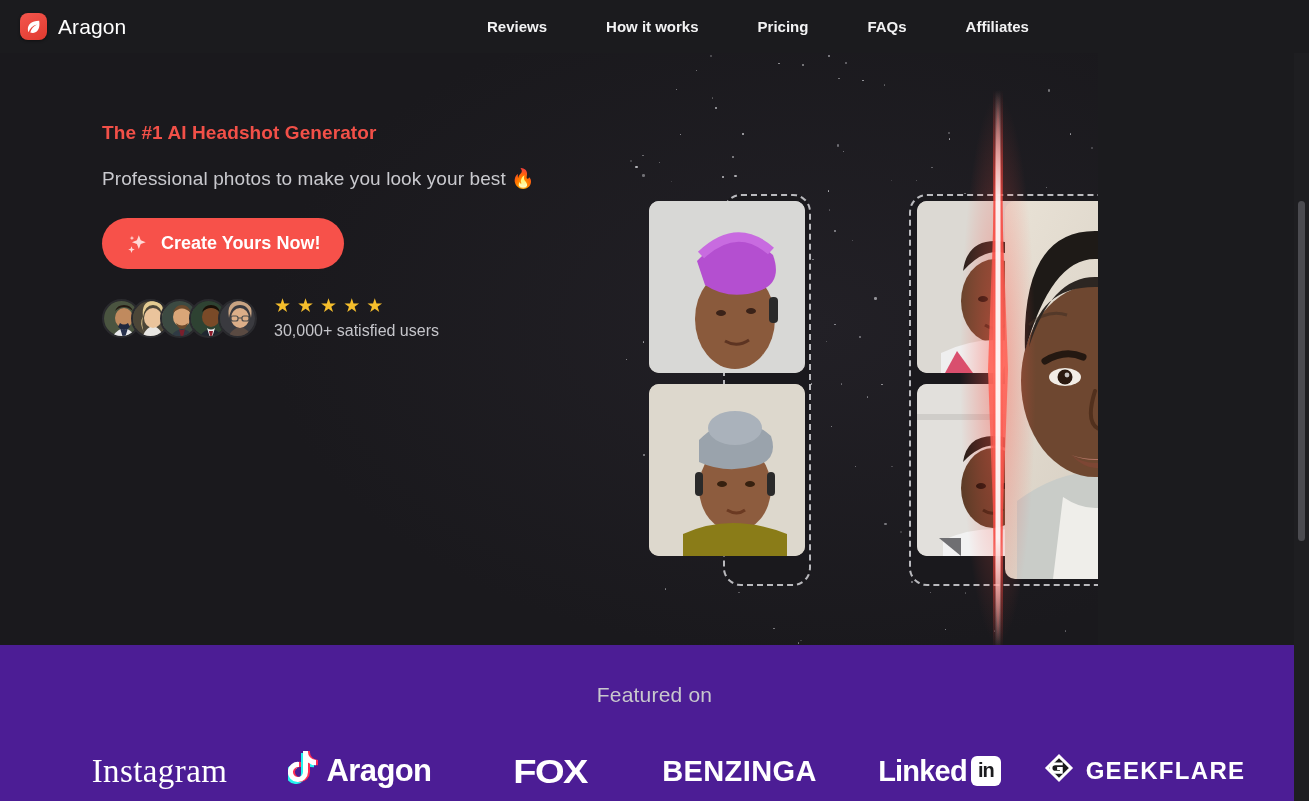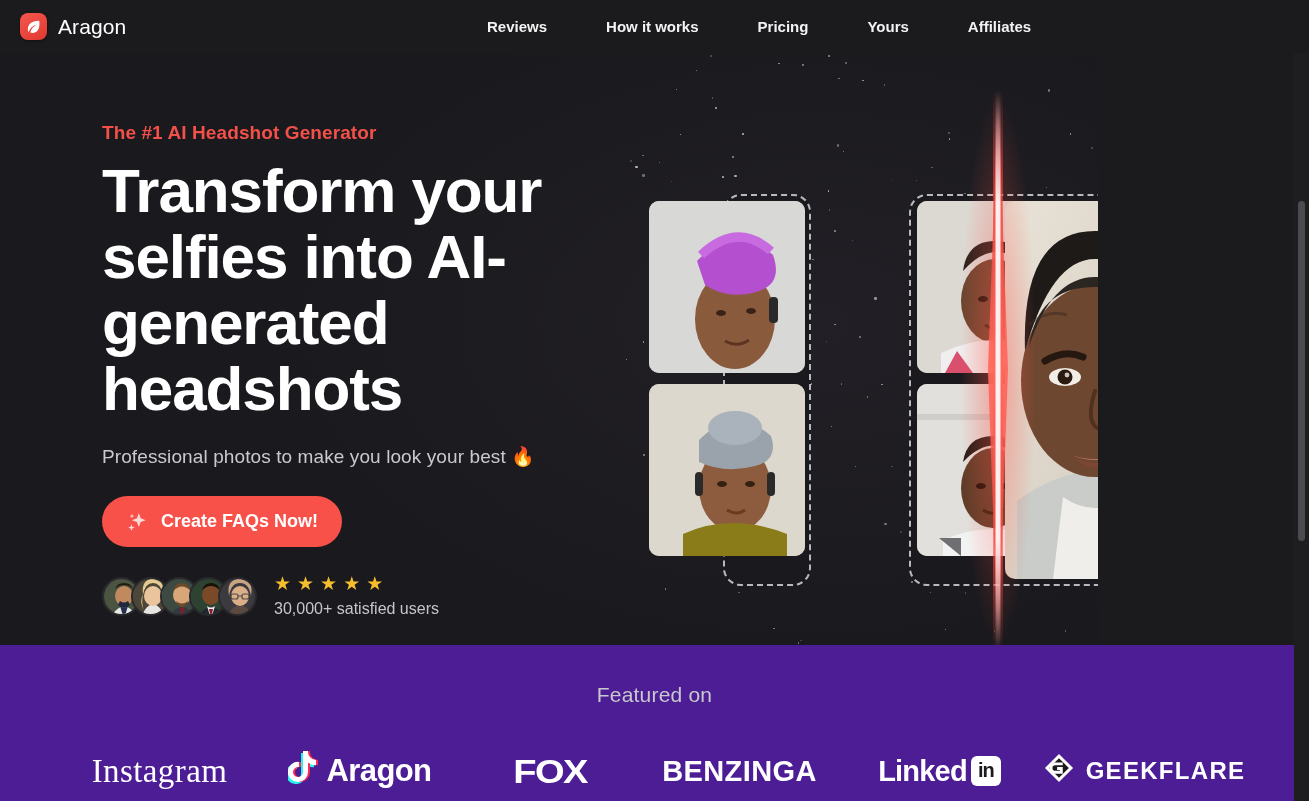--- a/index.html
+++ b/index.html
@@ -165,21 +165,21 @@
       <svg width="17" height="17" viewBox="0 0 24 24" aria-hidden="true">
         <path d="M20 4C9 4 4 9.5 4 16c0 1.6.4 3 1.1 4.2C6.8 14.6 11 10.7 17 9.2c-5 2.3-8.3 6-9.6 11.3 1.2.5 2.6.7 4 .6C19 20.5 21.5 12.8 20 4z" fill="#fff"></path>
       </svg>
     </span>
     <span class="brand-name">Aragon</span>
   </div>
   <div class="nav-links">
     <span class="nav-link">Reviews</span>
     <span class="nav-link">How it works</span>
     <span class="nav-link">Pricing</span>
-    <span class="nav-link">Yours</span>
+    <span class="nav-link">FAQs</span>
     <span class="nav-link">Affiliates</span>
   </div>
 </div>
 
 <div class="hero">
 
   <div class="stars" id="starfield">
       <div class="star" style="left: 1094.6px; top: 478.2px; width: 2.6px; height: 2.6px; opacity: 0.76;"></div>
       <div class="star" style="left: 658.9px; top: 108.9px; width: 1.6px; height: 1.6px; opacity: 0.5;"></div>
       <div class="star" style="left: 881px; top: 330.6px; width: 1.6px; height: 1.6px; opacity: 0.67;"></div>
@@ -470,32 +470,31 @@
         <ellipse cx="38" cy="280" rx="38" ry="275" fill="url(#haze)"></ellipse>
         <path d="M38 0 L48 280 L38 560 L28 280 Z" fill="url(#beamv)"></path>
         <rect x="33" y="0" width="10" height="560" fill="url(#beamv)" opacity=".85"></rect>
         <rect x="35.5" y="0" width="5" height="560" fill="url(#beamcore)"></rect>
       </svg>
     </div>
   </div>
 
   <div class="hero-left">
     <div class="eyebrow">The #1 AI Headshot Generator</div>
-    <h1 class="headline">Transform your selfies into AI-generated headshots</h1>
     <div class="subhead">Professional photos to make you look your best 🔥</div>
 
     <button class="cta">
       <span class="cta-spark">
         <svg width="22" height="22" viewBox="0 0 24 24" aria-hidden="true">
           <path d="M14 2.5l2.1 5.4 5.4 2.1-5.4 2.1-2.1 5.4-2.1-5.4-5.4-2.1 5.4-2.1z" fill="#ffd9d6"></path>
           <path d="M6 14.5l1 2.6 2.6 1-2.6 1-1 2.6-1-2.6-2.6-1 2.6-1z" fill="#ffd9d6"></path>
           <path d="M6.5 3l.7 1.8 1.8.7-1.8.7-.7 1.8-.7-1.8-1.8-.7 1.8-.7z" fill="#ffd9d6"></path>
         </svg>
       </span>
-      <span>Create FAQs Now!</span>
+      <span>Create Yours Now!</span>
     </button>
 
     <div class="social-proof">
       <div class="avatars">
         <div class="avatar">
           <svg viewBox="0 0 40 40" width="40" height="40" aria-hidden="true">
             <rect width="40" height="40" fill="#4a5440"></rect>
             <ellipse cx="20" cy="17" rx="9" ry="10" fill="#c08a5e"></ellipse>
             <path d="M11 10 q9-8 18 0 q-2-6-9-6 q-7 0-9 6z" fill="#241a12"></path>
             <path d="M6 40 q6-12 14-13 l0 13z" fill="#e9e9ec"></path>

